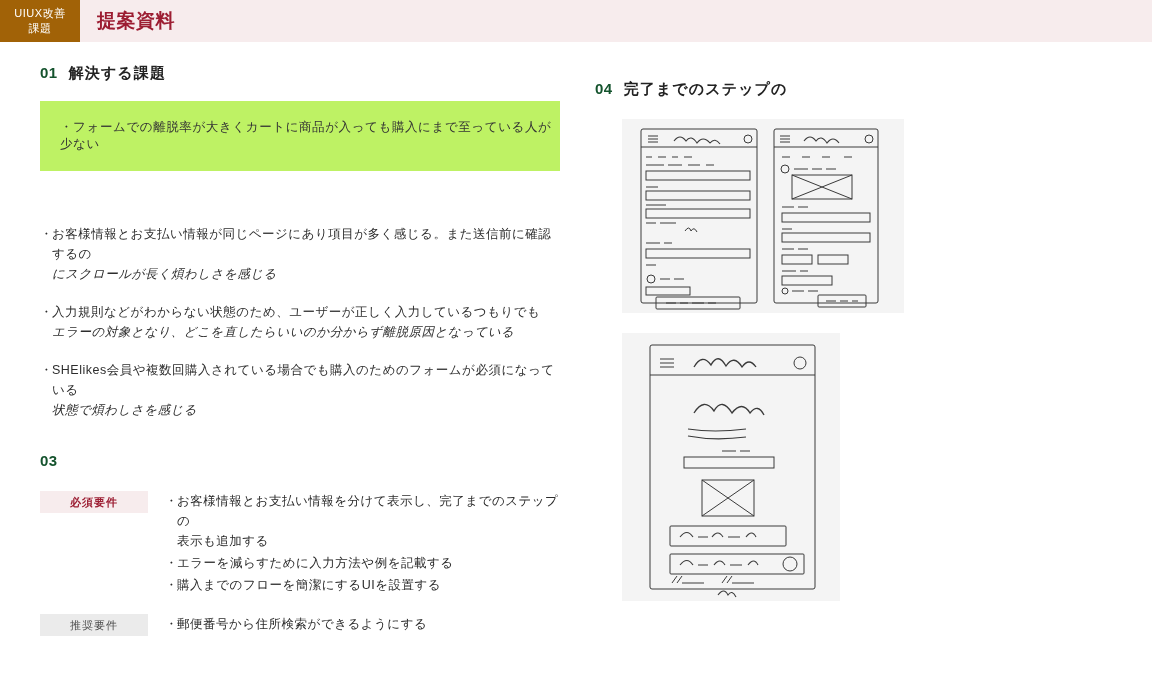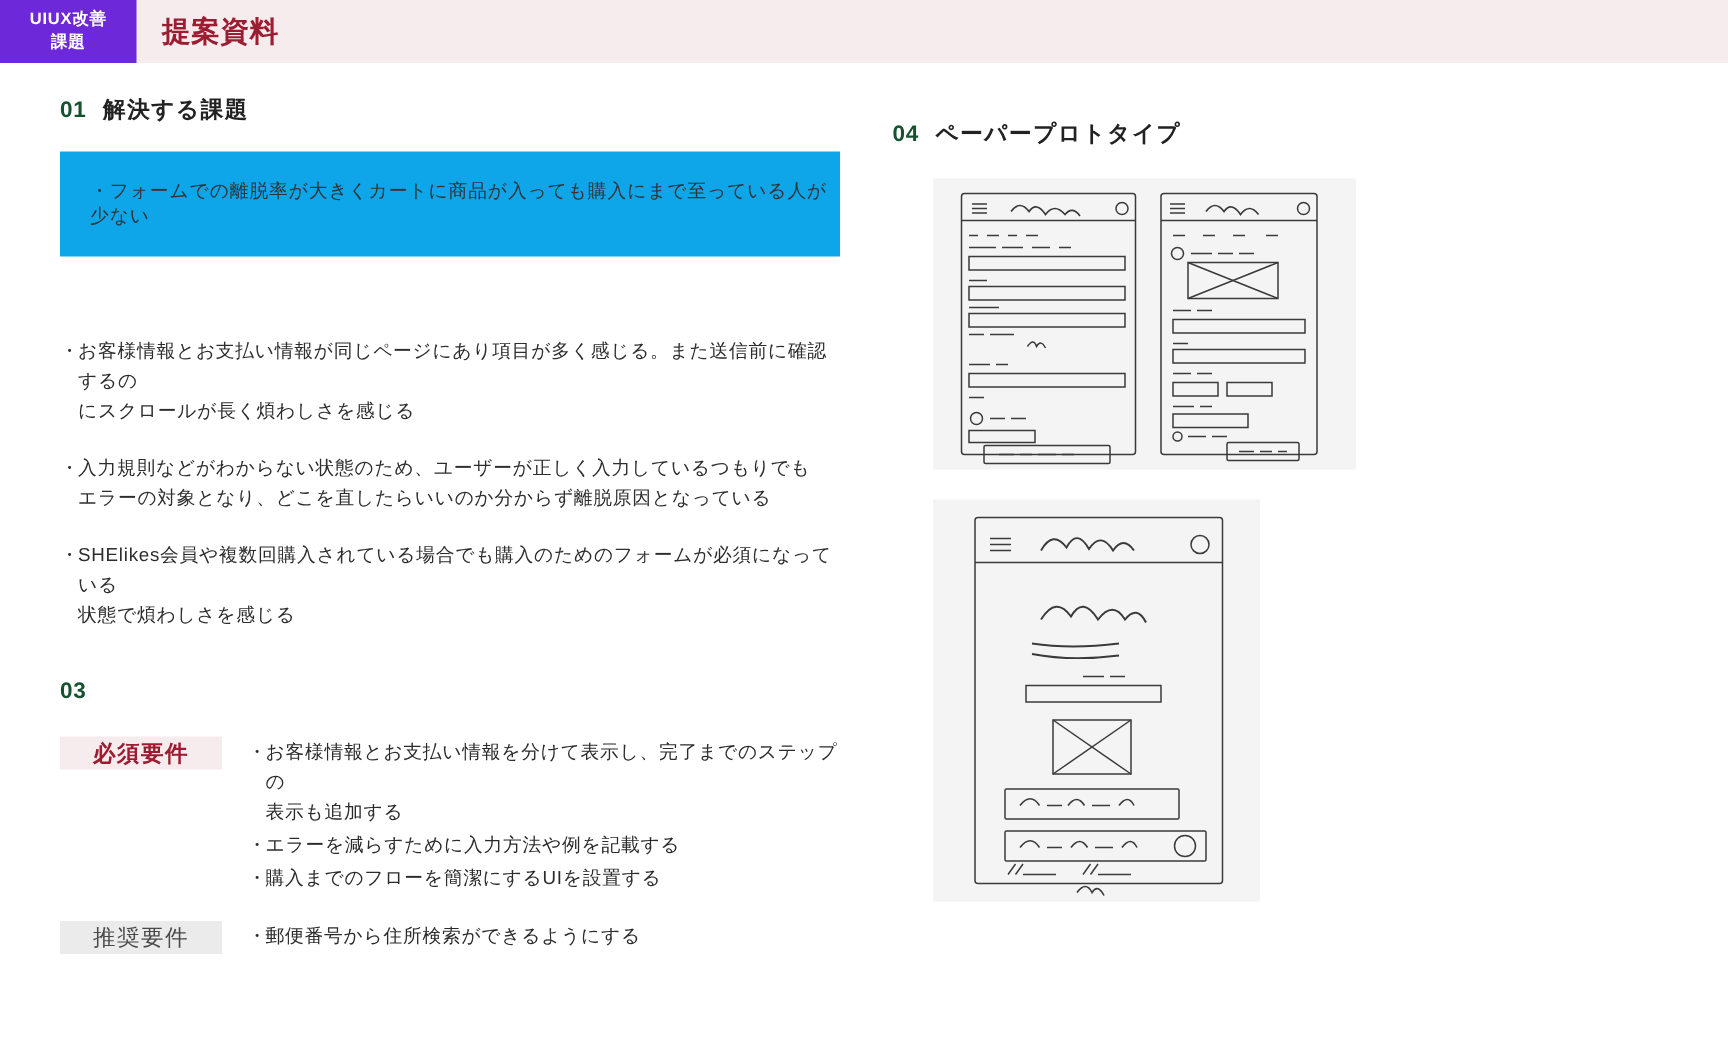--- a/index.html
+++ b/index.html
@@ -14,28 +14,28 @@
   .page { position: relative; width: 1152px; height: 700px; }
 
   
   .header {
     position: absolute; top: 0; left: 0;
     width: 1152px; height: 42px;
     background: #f7eced;
     display: flex; align-items: stretch;
   }
   .logo {
-    width: 91px; height: 42px;
-    background: #6d28d9;
+    width: 80px; height: 42px;
+    background: #a16207;
     color: #ffffff;
     display: flex; flex-direction: column;
     align-items: center; justify-content: center;
     font-size: 11px; line-height: 15px;
     letter-spacing: 0.5px;
-    font-weight: 700;
+    font-weight: 400;
   }
   .logo span { display: block; text-align: center; }
   .header-title {
     display: flex; align-items: center;
     padding-left: 17px;
     font-size: 19px; font-weight: 700;
     color: #9c1d32;
     letter-spacing: 0.5px;
   }
 
@@ -51,21 +51,21 @@
   }
   .sec-title {
     font-size: 15px; font-weight: 700; color: #222;
     letter-spacing: 1.1px;
     text-align: right;
   }
 
   
   .callout {
     margin-top: 18px;
-    background: #0ea5e9;
+    background: #bef264;
     height: 70px;
     display: flex; align-items: center;
     padding-left: 20px;
     font-size: 12.5px;
     color: #333;
     letter-spacing: 0.6px;
   }
 
   
   .sec02 { margin-top: 53px; }
@@ -73,30 +73,30 @@
   .bullet {
     display: flex;
     font-size: 12.5px;
     line-height: 20px;
     letter-spacing: 0.5px;
     color: #2d2d2d;
     margin-bottom: 18px;
   }
   .bullet .dot { width: 12px; flex: 0 0 12px; }
   .bullet .txt { flex: 1; }
-  .bullet .txt .l2 { display: block; }
+  .bullet .txt .l2 { display: block; font-style: italic; }
 
   
   .sec03 { margin-top: 32px; }
   .req-row { display: flex; margin-top: 22px; }
   .req-tag {
     flex: 0 0 108px;
     height: 22px;
     display: flex; align-items: center; justify-content: center;
-    font-size: 15px;
+    font-size: 11px;
     letter-spacing: 1px;
     margin-right: 17px;
   }
   .req-tag.must { background: #f7eced; color: #9c1d32; font-weight: 700; }
   .req-tag.reco { background: #ebebeb; color: #4a4a4a; }
   .req-list { flex: 1; font-size: 12.5px; line-height: 20px; letter-spacing: 0.5px; }
   .req-item { display: flex; margin-bottom: 2px; }
   .req-item .dot { width: 12px; flex: 0 0 12px; }
   .req-item .txt { flex: 1; }
   .req-item .txt .l2 { display: block; }
@@ -204,21 +204,21 @@
             </div>
           </div>
         </div>
       </div>
     </div>
   </div>
 
   <div class="right-col">
     <div class="sec-head">
       <div class="sec-num">04</div>
-      <div class="sec-title">ペーパープロトタイプ</div>
+      <div class="sec-title">完了までのステップの</div>
     </div>
 
     <div class="proto-wrap">
 
       <div class="proto-box proto-a">
         <svg class="sketch" width="282" height="194" viewBox="0 0 282 194">
           <g stroke="#3a3a3a" fill="none" stroke-width="1">
 
             <rect x="19" y="10" width="116" height="174" rx="2"></rect>
             <line x1="19" y1="28" x2="135" y2="28"></line>

